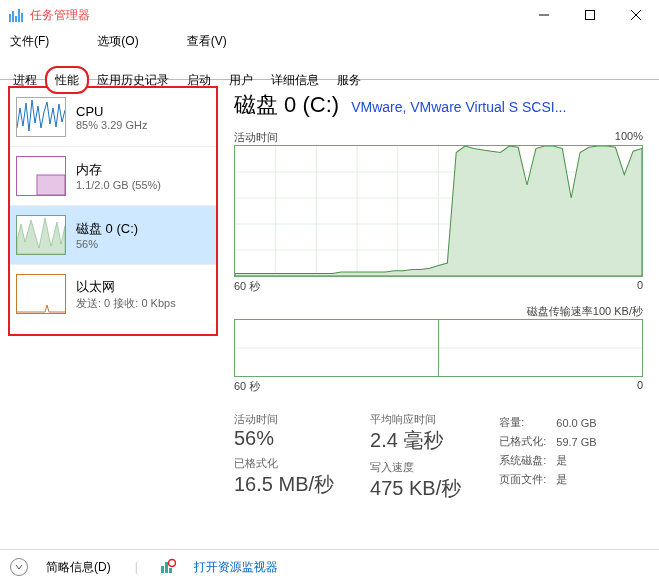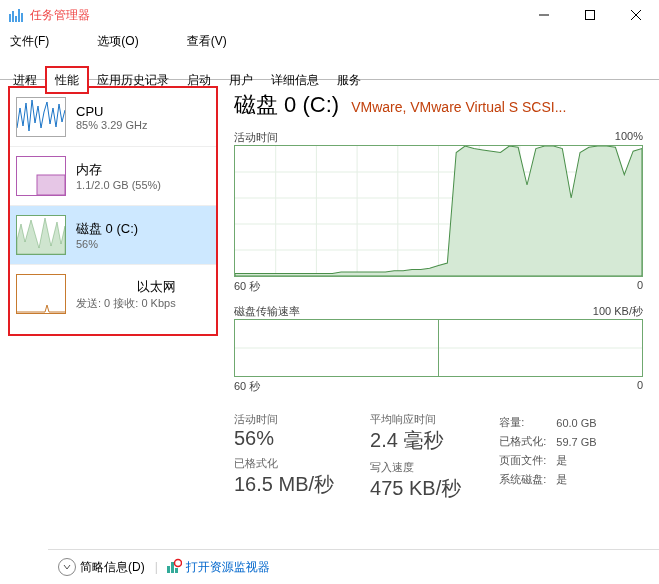--- a/index.html
+++ b/index.html
@@ -64,20 +64,21 @@
   border: 1px solid transparent;
   border-bottom: none;
   position: relative;
   top: 14px;
 }
 .tab.active {
   border-color: #bbb;
   background: #fff;
   outline: 2px solid #e41d22;
   outline-offset: -1px;
+  border-radius: 11px;
 }
 
 .content {
   flex: 1;
   display: flex;
   overflow: hidden;
 }
 .sidebar {
   width: 210px;
   border: 2px solid #e41d22;
@@ -87,21 +88,21 @@
   height: 250px;
   box-sizing: border-box;
 }
 .side-item {
   display: flex;
   align-items: center;
   padding: 9px 6px;
   border-bottom: 1px solid #eee;
   cursor: pointer;
 }
-.side-item:last-child { border-bottom: none; text-align: right; }
+.side-item:last-child { border-bottom: none; }
 .side-item.selected {
   background: #cde8ff;
 }
 .thumb {
   width: 48px; height: 38px;
   border: 1px solid #aaa;
   margin-right: 10px;
   position: relative;
   flex-shrink: 0;
 }
@@ -115,39 +116,39 @@
   display:flex;
   flex-direction:column;
   min-width:0;
 }
 .detail-header {
   display: flex;
   align-items: baseline;
   gap: 12px;
 }
 .detail-header .big { font-size: 22px; }
-.detail-header .sub { font-size: 14px; color:#c2410c; white-space:nowrap; overflow:hidden; text-overflow:ellipsis; flex:1;}
+.detail-header .sub { font-size: 14px; color:#1d4ed8; white-space:nowrap; overflow:hidden; text-overflow:ellipsis; flex:1;}
 
 .chart-labels {
   display:flex; justify-content:space-between;
   font-size:11px; color:#444;
   margin-top:10px;
 }
 .chart-box {
   border: 1px solid #6fa86f;
   height: 130px;
   position: relative;
   background: #fff;
 }
 .chart-box svg {
   position:absolute; left:0; top:0; width:100%; height:100%;
 }
 .chart-axis { display:flex; justify-content:space-between; font-size:11px; color:#444; margin-top:2px;}
 
-.chart-labels.sm { margin-top:10px;}
+.chart-labels.sm { margin-top:10px;justify-content:flex-end;}
 .chart-box2 {
   border:1px solid #6fa86f;
   height:56px;
   display:flex;
   position:relative;
 }
 .chart-box2 .half { flex:1; border-right:1px solid #6fa86f; position:relative;}
 .chart-box2 .half:last-child { border-right:none;}
 .chart-box2 svg {position:absolute;left:0;top:0;width:100%;height:100%;}
 
@@ -160,23 +161,22 @@
 .col .val { font-size:20px; color:#444; margin-top:0;}
 .kv-col { font-size:11px; color:#555;}
 .kv-col table td { padding:1px 8px 1px 0;}
 
 .bottombar {
   height: 34px;
   border-top:1px solid #ddd;
   display:flex;
   align-items:center;
   padding-left:10px;
-  gap:4px;
+  gap:18px;
   font-size:12px;
-  margin-left:48px;
 }
 .circ { width:16px;height:16px;border:1px solid #888;border-radius:50%; display:flex;align-items:center;justify-content:center;}
 .link { color:#0066cc;text-align:center;}
 .cursor-arrow {
   position:absolute;
   pointer-events:none;
 }
 </style>
 </head>
 <body>
@@ -363,25 +363,25 @@
             <tbody>
                 <tr>
                   <td>容量:</td>
                   <td>60.0 GB</td>
                 </tr>
             <tr>
                   <td>已格式化:</td>
                   <td>59.7 GB</td>
                 </tr>
             <tr>
-                  <td>页面文件:</td>
+                  <td>系统磁盘:</td>
                   <td>是</td>
                 </tr>
             <tr>
-                  <td>系统磁盘:</td>
+                  <td>页面文件:</td>
                   <td>是</td>
                 </tr>
           </tbody>
             </table>
         </div>
       </div>
 
     </div>
   </div>
 

